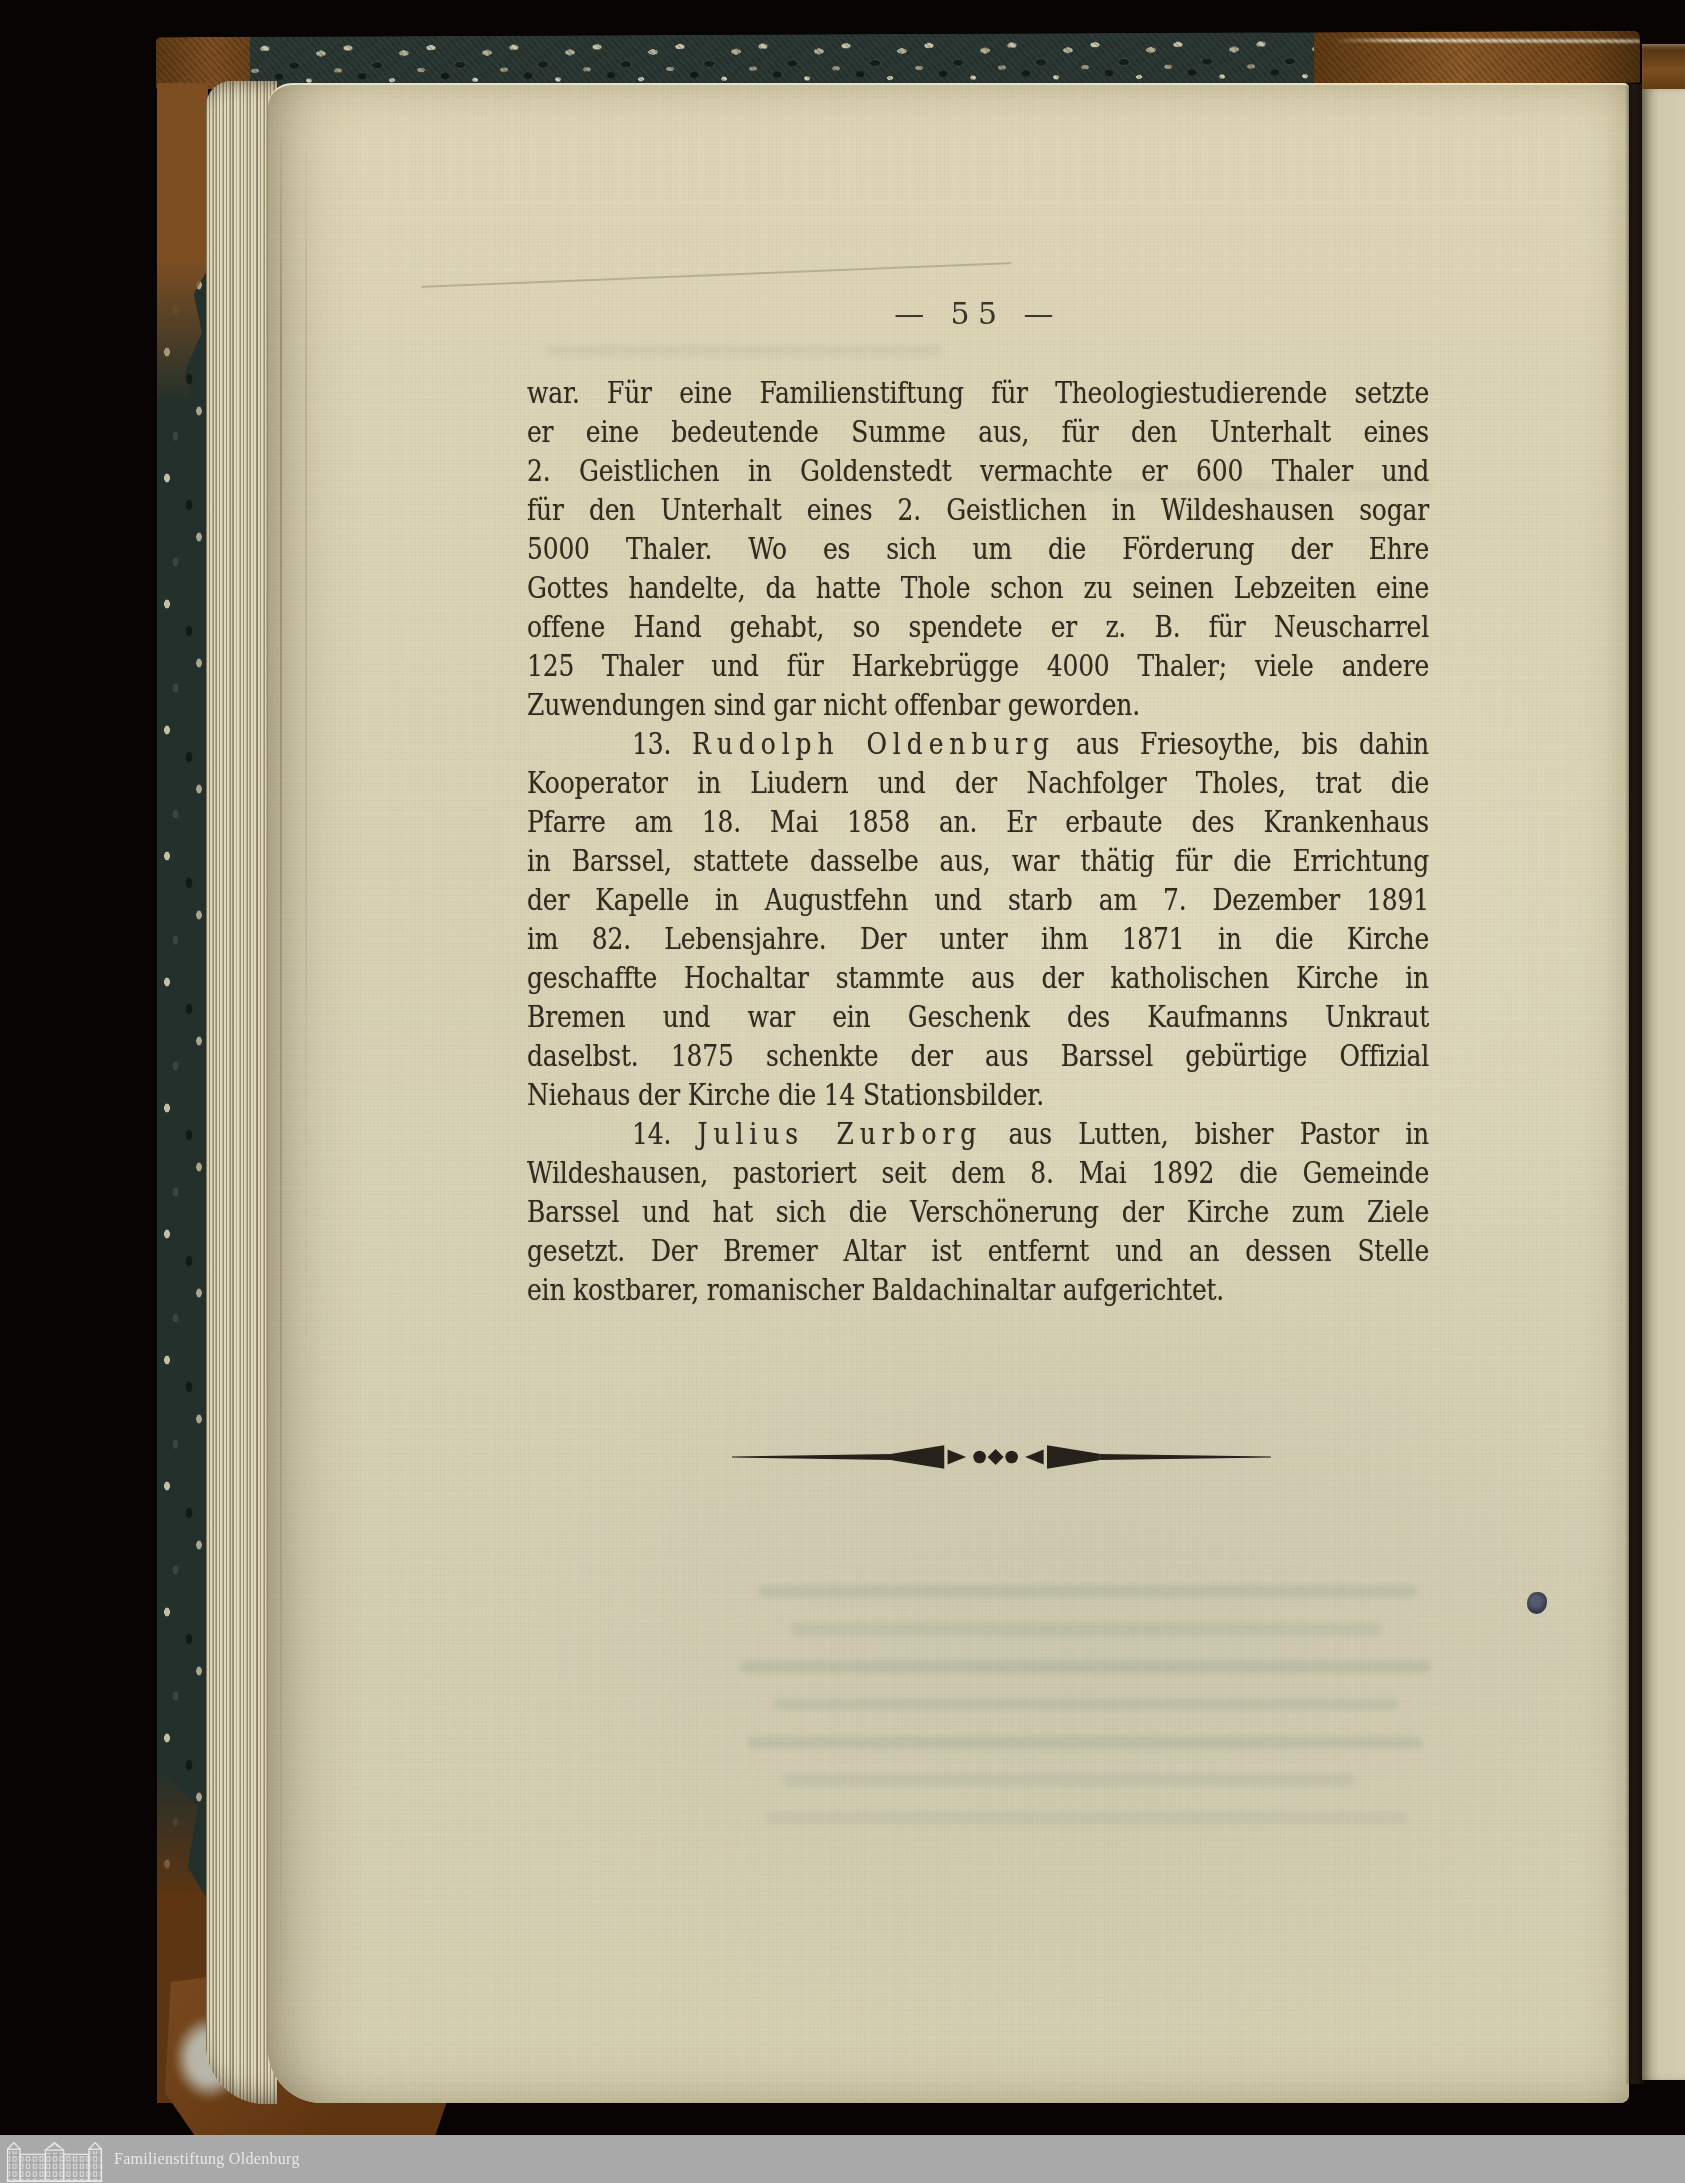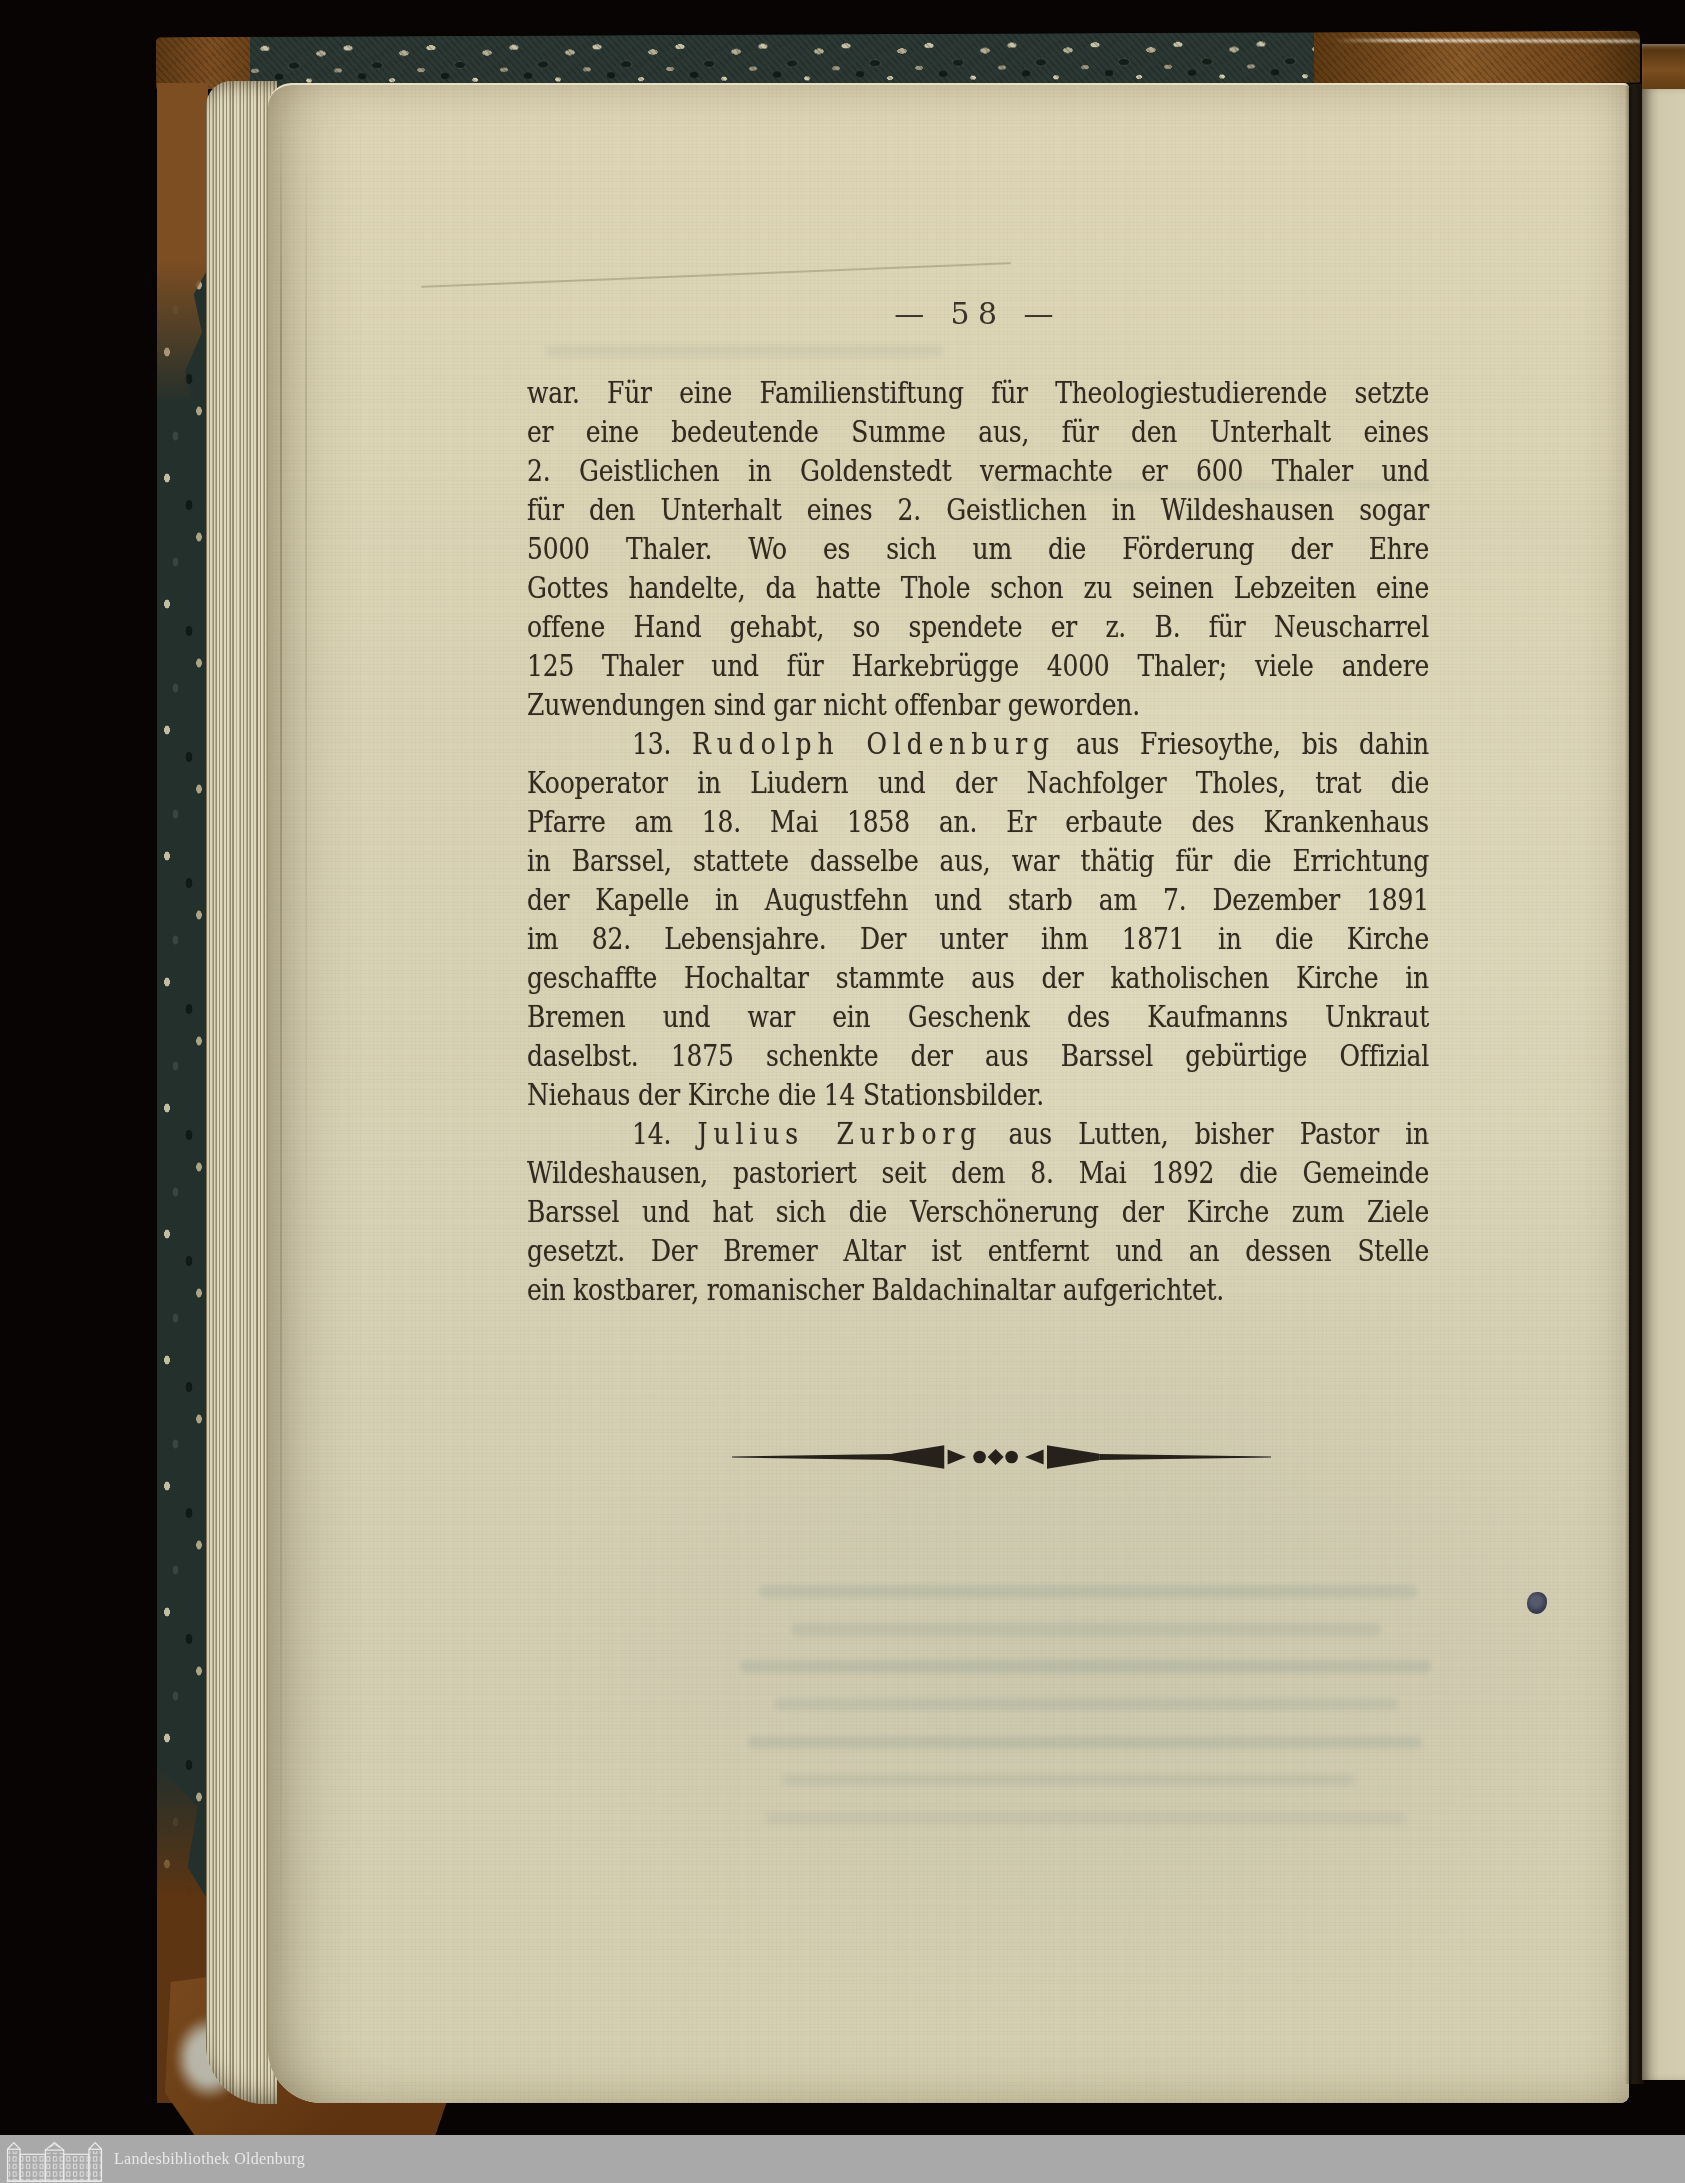--- a/index.html
+++ b/index.html
@@ -149,21 +149,21 @@
   <div class="corner-leather"></div>
   <div class="corner-fuzz"></div>
   <div class="page-stack"></div>
 
   <div class="main-page">
     <div class="paper-grain"></div>
     <div class="crease-v"></div>
     <div class="crease-v2"></div>
     <div class="crease-diag"></div>
 
-    <div class="page-header">— 58 —</div>
+    <div class="page-header">— 55 —</div>
 
     <div class="text-block">
         <div class="line"><span>war.  Für eine Familienstiftung für Theologiestudierende setzte</span></div>
         <div class="line"><span>er eine bedeutende Summe aus, für den Unterhalt eines</span></div>
         <div class="line"><span>2. Geistlichen in Goldenstedt vermachte er 600 Thaler und</span></div>
         <div class="line"><span>für den Unterhalt eines 2. Geistlichen in Wildeshausen sogar</span></div>
         <div class="line"><span>5000 Thaler.  Wo es sich um die Förderung der Ehre</span></div>
         <div class="line"><span>Gottes handelte, da hatte Thole schon zu seinen Lebzeiten eine</span></div>
         <div class="line"><span>offene Hand gehabt, so spendete er z. B. für Neuscharrel</span></div>
         <div class="line"><span>125 Thaler und für Harkebrügge 4000 Thaler; viele andere</span></div>
@@ -234,17 +234,17 @@
         <rect x="48" y="12" width="22" height="37"></rect>
         <path d="M48,12 L59,3 L70,12"></path>
         <path d="M53,9 L59,5 L65,9" stroke-width="1"></path>
       </g>
       <rect x="4" y="13" width="13" height="35" fill="url(#win)"></rect>
       <rect x="19" y="19" width="28" height="29" fill="url(#win)"></rect>
       <rect x="71" y="19" width="28" height="29" fill="url(#win)"></rect>
       <rect x="49" y="15" width="20" height="33" fill="url(#win)"></rect>
       <rect x="101" y="13" width="13" height="35" fill="url(#win)"></rect>
     </svg>
-    <div class="footer-label">Landesbibliothek Oldenburg</div>
+    <div class="footer-label">Familienstiftung Oldenburg</div>
   </div>
 
 </div>
 
 
 </body></html>

